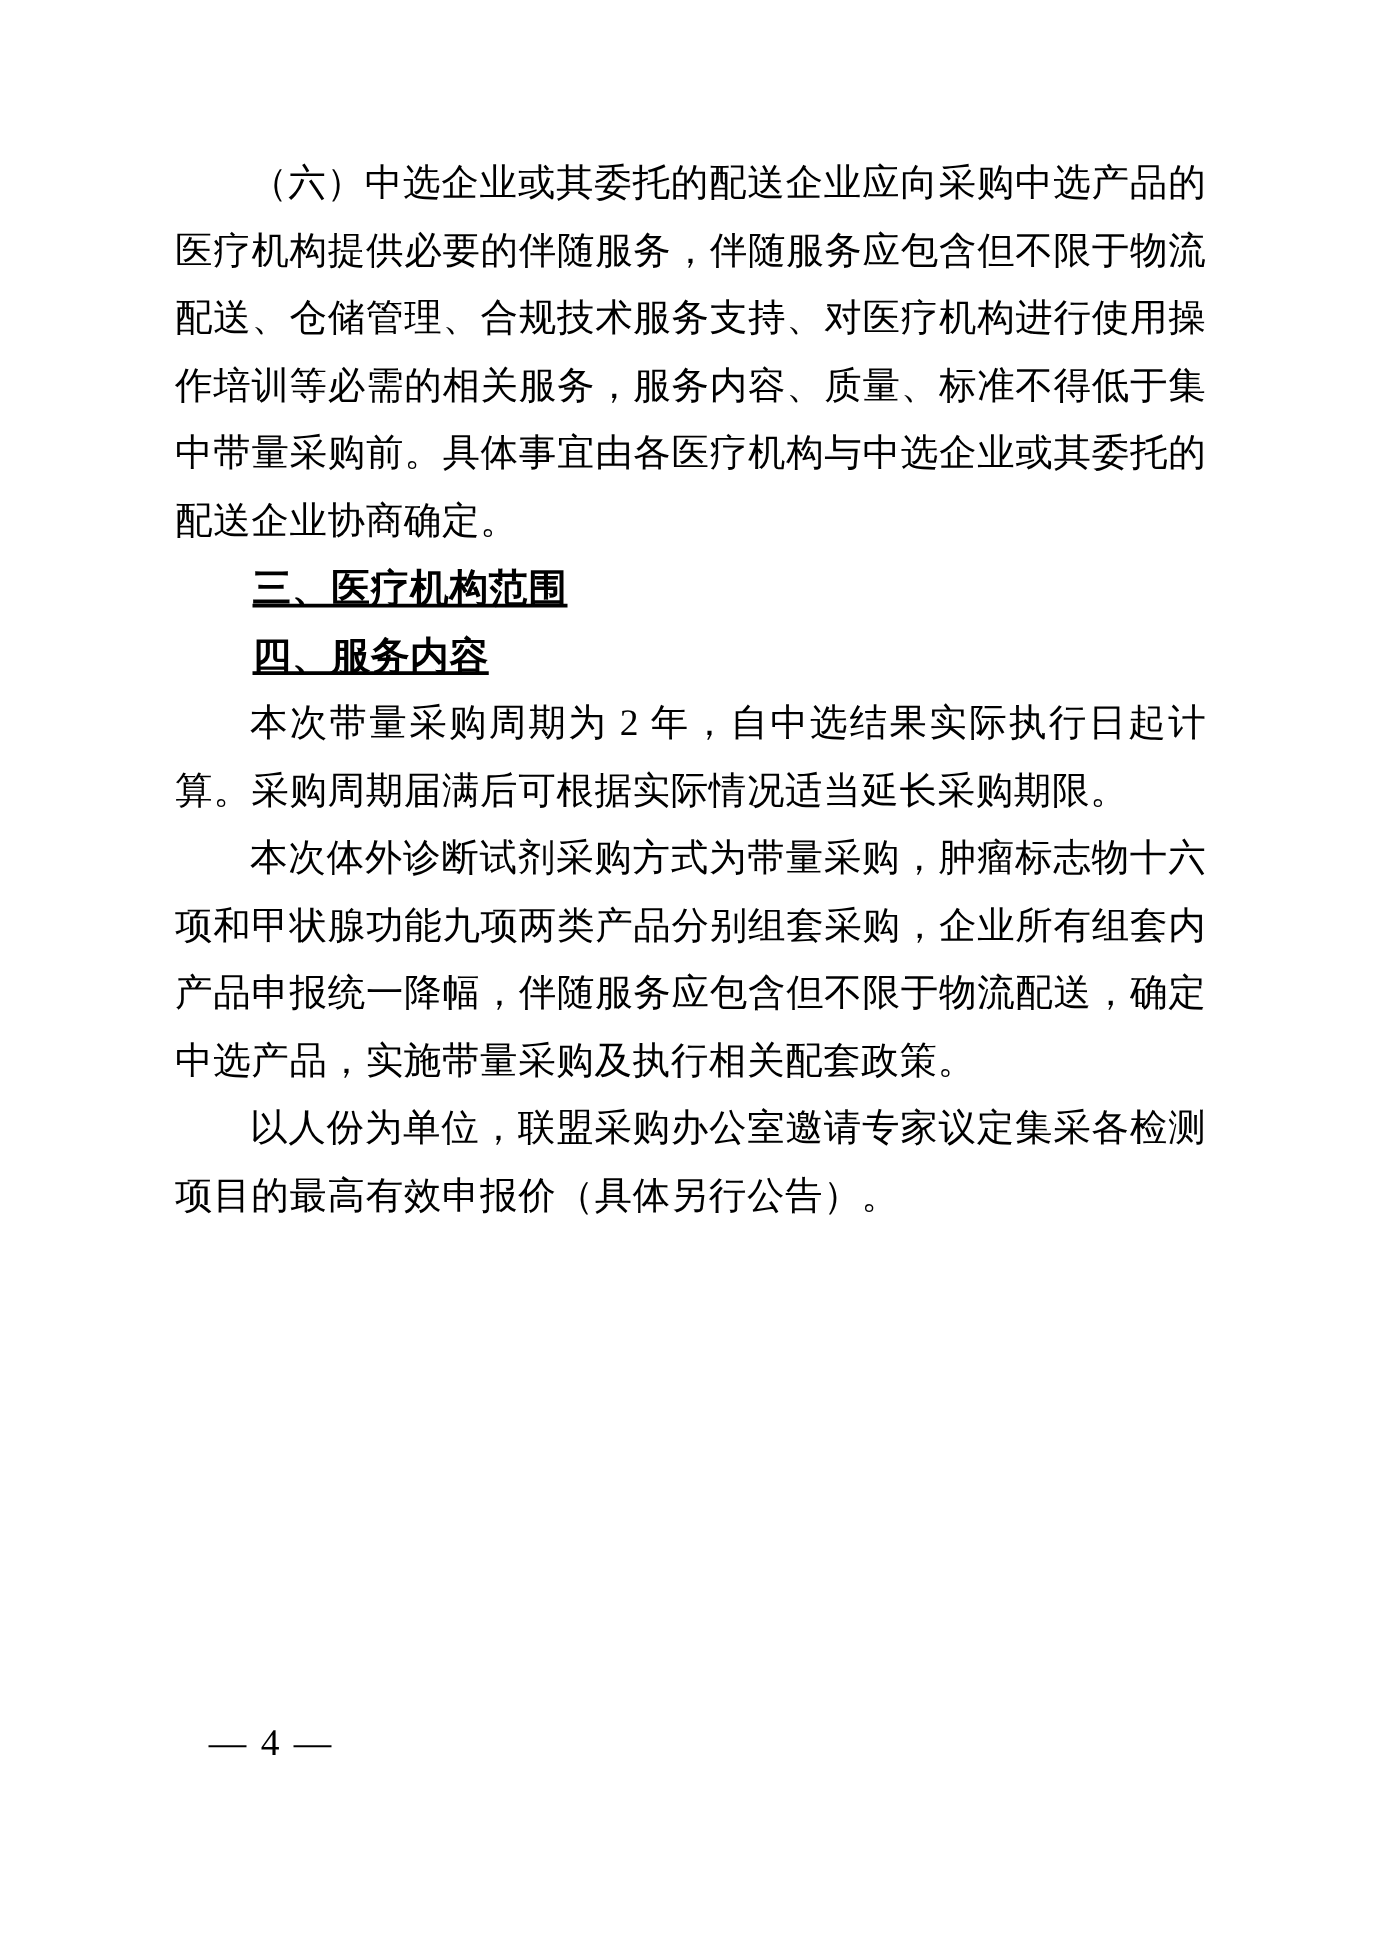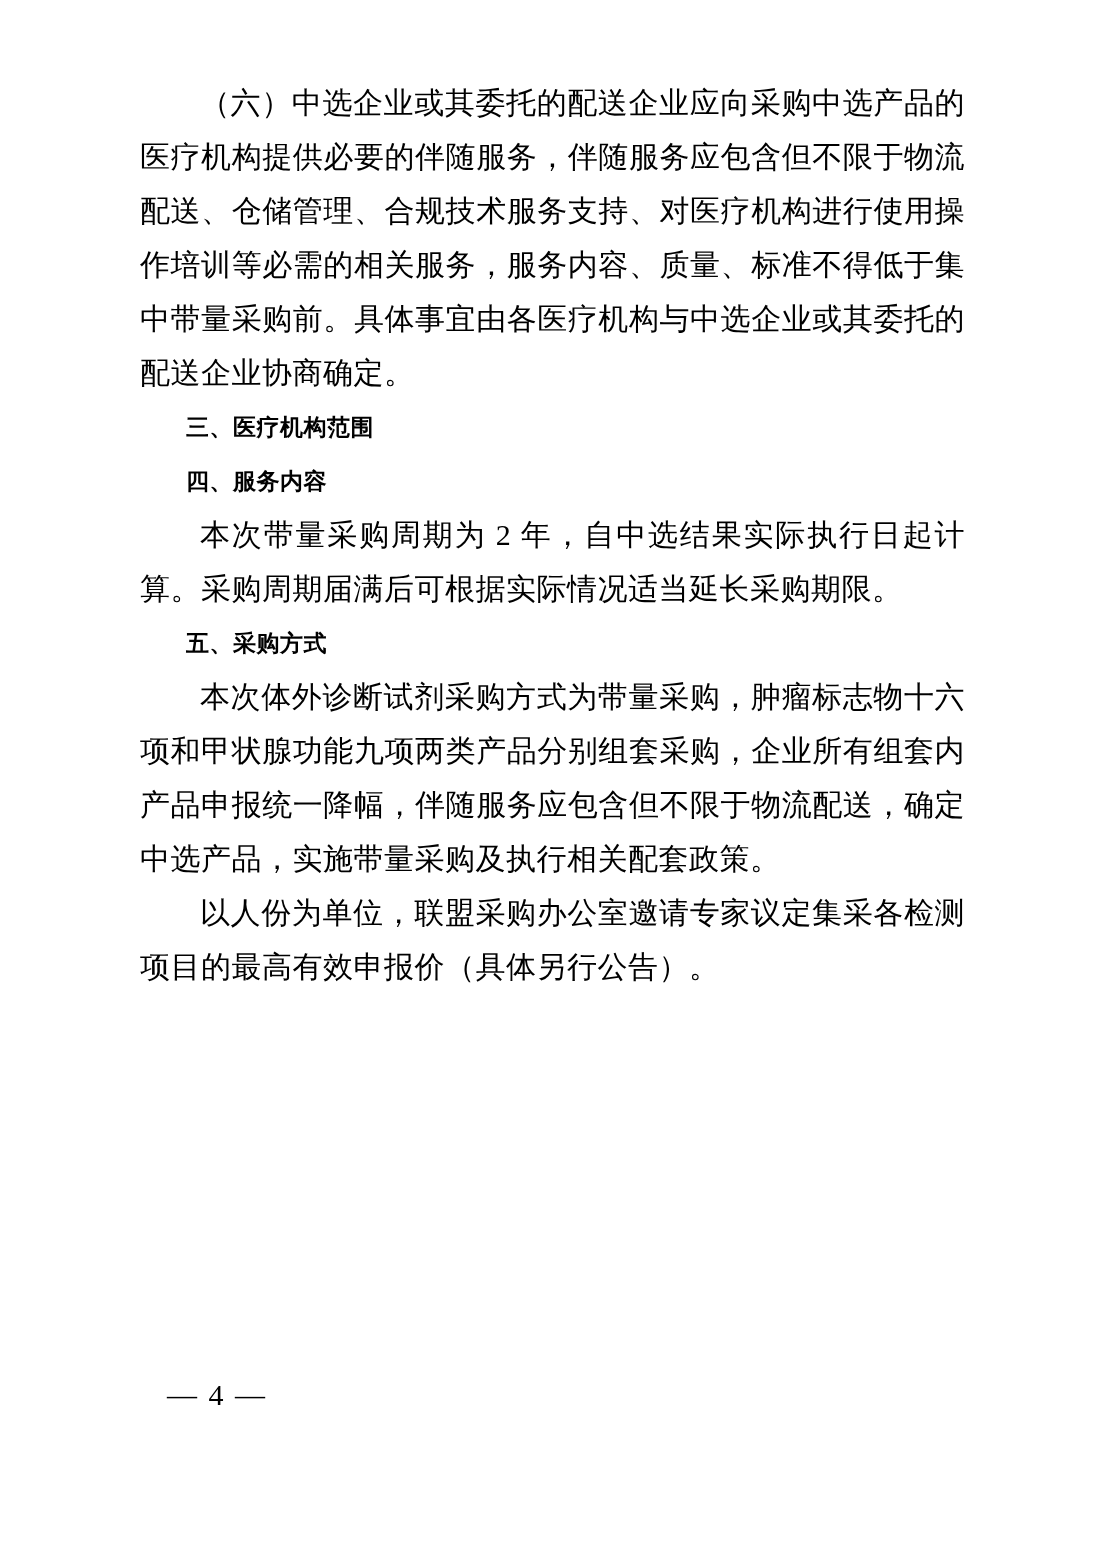--- a/index.html
+++ b/index.html
@@ -7,61 +7,61 @@
     padding: 0;
     background: #ffffff;
   }
   .page {
     position: relative;
     width: 1102px;
     height: 1559px;
     margin: 0 auto;
     background: #ffffff;
     box-sizing: border-box;
-    padding: 76px 137px 0 140px;
+    padding: 120px 137px 0 140px;
     color: #000000;
     font-family: "Liberation Serif", "DejaVu Serif", serif;
     overflow: hidden;
   }
   .doc-paragraph {
     margin: 0;
     font-size: 30px;
     line-height: 54px;
     text-align: justify;
     text-align-last: left;
     text-indent: 2em;
     letter-spacing: 0.5px;
     word-break: break-all;
   }
   .doc-heading {
     margin: 0;
-    font-size: 23px;
+    font-size: 31px;
     line-height: 54px;
     font-weight: bold;
     font-family: "Liberation Sans", "DejaVu Sans", sans-serif;
     text-indent: 2em;
     letter-spacing: 0.5px;
+    text-decoration: underline;
   }
   .page-number {
     position: absolute;
     left: 167px;
     top: 1375px;
     font-size: 30px;
     line-height: 40px;
     font-family: "Liberation Serif", "DejaVu Serif", serif;
     letter-spacing: 2px;
   }
 </style>
 </head>
 <body>
 
 <div class="page">
   <div>
     <p class="doc-paragraph">（六）中选企业或其委托的配送企业应向采购中选产品的医疗机构提供必要的伴随服务，伴随服务应包含但不限于物流配送、仓储管理、合规技术服务支持、对医疗机构进行使用操作培训等必需的相关服务，服务内容、质量、标准不得低于集中带量采购前。具体事宜由各医疗机构与中选企业或其委托的配送企业协商确定。</p>
     <h2 class="doc-heading">三、医疗机构范围</h2>
     <h2 class="doc-heading">四、服务内容</h2>
     <p class="doc-paragraph">本次带量采购周期为 2 年，自中选结果实际执行日起计算。采购周期届满后可根据实际情况适当延长采购期限。</p>
-    <h2 class="doc-heading">五、采购方式</h2>
     <p class="doc-paragraph">本次体外诊断试剂采购方式为带量采购，肿瘤标志物十六项和甲状腺功能九项两类产品分别组套采购，企业所有组套内产品申报统一降幅，伴随服务应包含但不限于物流配送，确定中选产品，实施带量采购及执行相关配套政策。</p>
     <p class="doc-paragraph">以人份为单位，联盟采购办公室邀请专家议定集采各检测项目的最高有效申报价（具体另行公告）。</p>
   </div>
   <div class="page-number">— 4 —</div>
 </div>
 
 </body></html>

